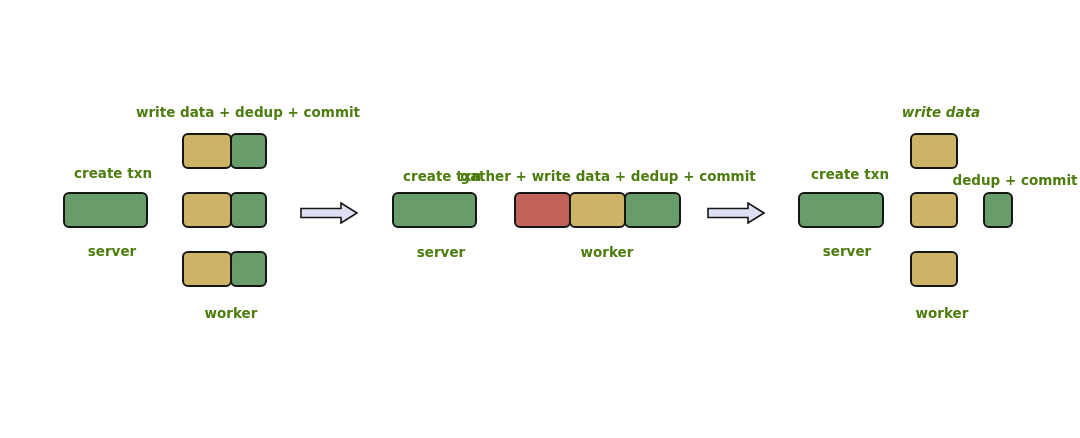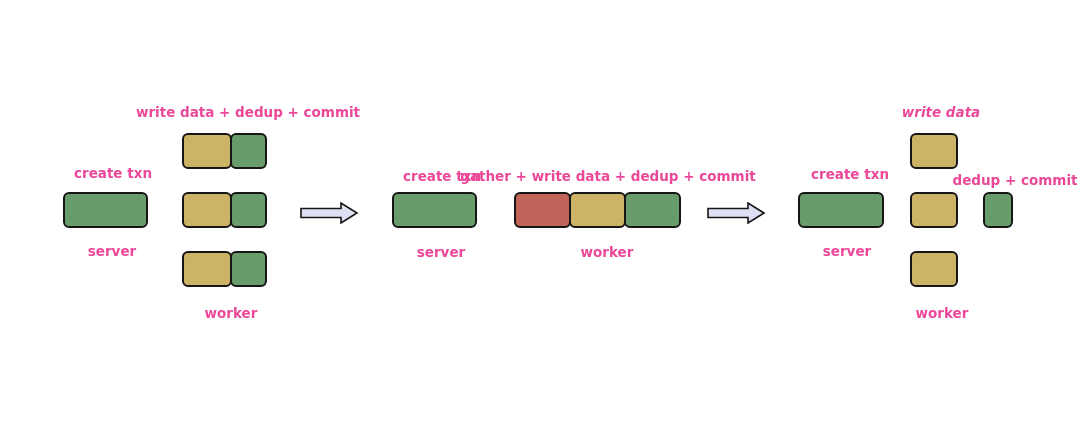--- a/index.html
+++ b/index.html
@@ -29,21 +29,21 @@
     border-radius:6px;
     box-sizing:border-box;
   }
   .seg + .seg { margin-left:-2px; }
   .arrow { position:absolute; }
   .arrow svg { display:block; }
 </style>
 </head>
 <body>
 
-<div class="canvas" style="color: #ec4899;">
+<div class="canvas" style="color: #4d7c0f;">
 
   <div class="lbl" style="left:248px; top:112px;">write data + dedup + commit</div>
 
   <div class="block" style="left:182px; top:133px;">
     <div class="seg" style="width: 50px; background-color: rgb(205, 179, 101);"></div>
     <div class="seg" style="width: 37px; background-color: rgb(104, 156, 106);"></div>
   </div>
   <div class="block" style="left:182px; top:192px;">
     <div class="seg" style="width: 50px; background-color: rgb(205, 179, 101);"></div>
     <div class="seg" style="width: 37px; background-color: rgb(104, 156, 106);"></div>

